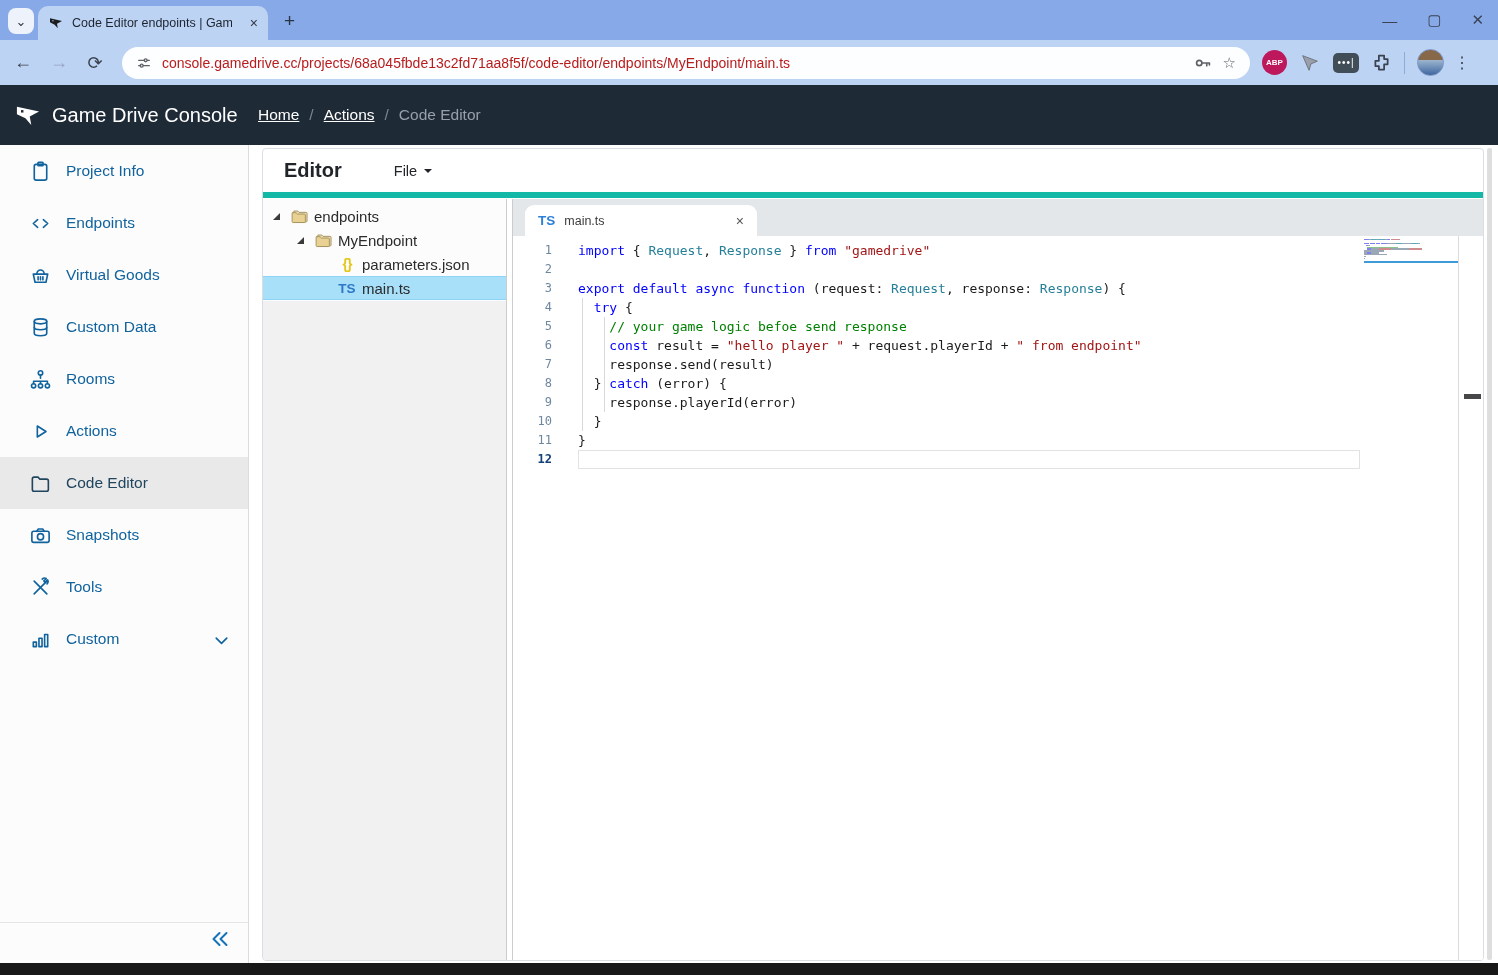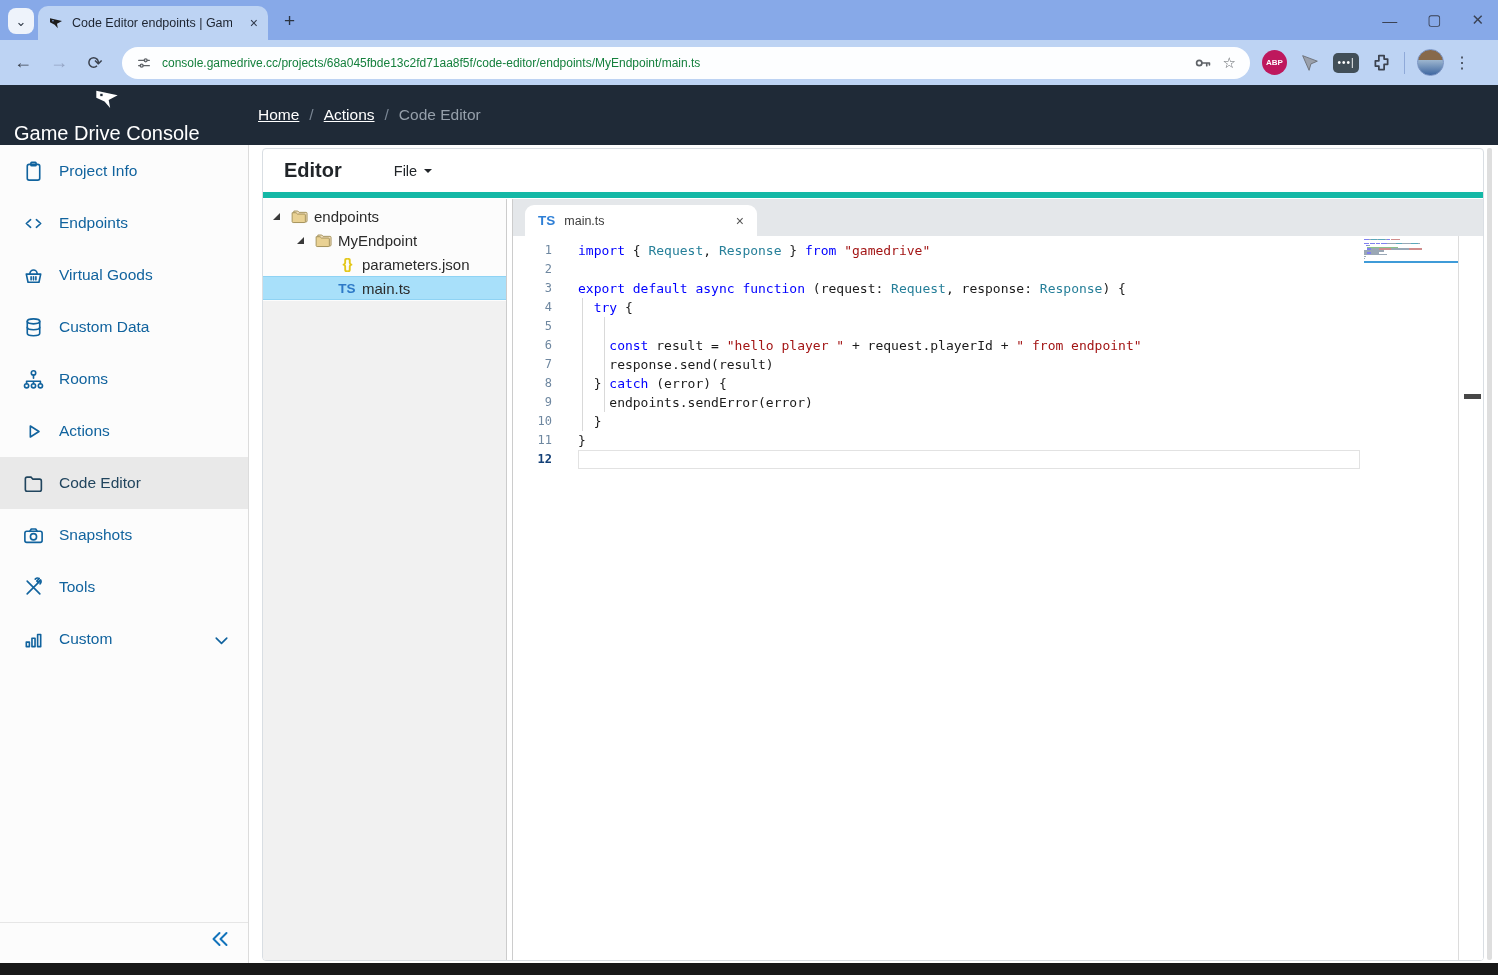--- a/index.html
+++ b/index.html
@@ -13,42 +13,42 @@
   .btab .ttl { font-size:12.5px; color:#1d2430; white-space:nowrap; overflow:hidden; width:160px; }
   .btab .cl { color:#30394a; font-size:14px; margin-left:auto; }
   .newtab { position:absolute; left:284px; top:10px; color:#2b3442; font-size:19px; }
   .wincontrols { position:absolute; right:14px; top:0; height:40px; display:flex; gap:30px; align-items:center; color:#3a4254; font-size:15px; }
   .favicon { width:16px; height:16px; }
 
   .toolbar { position:absolute; left:0; top:40px; width:100%; height:45px; background:#bdd3f3; display:flex; align-items:center; }
   .navbtn { width:26px; text-align:center; font-size:18px; color:#3c4350; margin-left:10px; }
   .navbtn.fwd { color:#94a4c4; }
   .urlpill { margin-left:14px; width:1128px; height:32px; background:#fdfeff; border-radius:16px; display:flex; align-items:center; padding:0 14px; gap:10px; }
-  .urltext { font-size:12px; color:#15803d; flex:1; white-space:nowrap; overflow:hidden; }
+  .urltext { font-size:14px; color:#b91c1c; flex:1; white-space:nowrap; overflow:hidden; }
   .pill-ic { color:#5f6368; font-size:15px; }
   .ext { margin-left:12px; display:flex; align-items:center; justify-content:center; }
   .abp { width:25px; height:25px; border-radius:50%; background:#be185d; color:#fff; font-size:8px; font-weight:bold; display:flex; align-items:center; justify-content:center; }
   .dots-ext { width:26px; height:20px; border-radius:5px; background:#414e57; color:#fff; font-size:10px; letter-spacing:1px; display:flex; align-items:center; justify-content:center; }
   .vsep { width:1px; height:22px; background:#8fa9d8; margin-left:12px; }
   .avatar { width:27px; height:27px; border-radius:50%; margin-left:12px; background:linear-gradient(#87694a 38%, #9db6cf 40%, #3e66a0); border:1px solid #7a93c2; }
   .kebab { margin-left:10px; margin-right:12px; color:#3c4350; font-size:16px; }
 
   
   .navbar { position:absolute; left:0; top:85px; width:100%; height:60px; background:#1f2a37; }
-  .brand { position:absolute; left:14px; top:0; height:60px; display:flex; align-items:center; gap:10px; color:#fff; font-size:20px; font-weight:500;flex-direction:column; }
+  .brand { position:absolute; left:14px; top:0; height:60px; display:flex; align-items:center; gap:10px; color:#fff; font-size:20px; font-weight:500; }
   .crumbs { position:absolute; left:258px; top:0; height:60px; display:flex; align-items:center; gap:10px; font-size:15.5px; }
   .crumb-link { color:#fff; text-decoration:underline; }
   .crumb-sep { color:#7a8694; }
   .crumb-cur { color:#96a0ab; }
   .userbox { position:absolute; right:18px; top:0; height:60px; display:flex; align-items:center; gap:7px; color:#ced6de; font-size:15px; }
   .caret-dn { display:inline-block; width:0; height:0; border-left:4.5px solid transparent; border-right:4.5px solid transparent; border-top:5px solid #ced6de; }
 
   
   .sidebar { position:absolute; left:0; top:145px; width:249px; height:818px; background:#fcfcfc; border-right:1px solid #dcdcdc; }
-  .side-item { height:52px; display:flex; align-items:center; padding-left:22px; gap:14px; color:#11639e; font-size:15.5px; cursor:pointer; position:relative; }
+  .side-item { height:52px; display:flex; align-items:center; padding-left:29px; gap:14px; color:#11639e; font-size:15.5px; cursor:pointer; position:relative; }
   .side-item svg { width:23px; height:23px; flex:none; }
   .side-item.active { background:#e9e9e9; color:#21455e; font-weight:500; }
   .side-chev { position:absolute; right:18px; }
   .side-divider { position:absolute; left:0; right:0; bottom:40px; height:1px; background:#e6e6e6; }
   .collapse-btn { position:absolute; right:16px; bottom:8px; color:#1273bb; }
   .collapse-btn svg { width:24px; height:24px; }
 
   
   .card { position:absolute; left:262px; top:148px; width:1222px; height:813px; background:#fff; border:1px solid #d9dee3; border-radius:4px; overflow:hidden; }
   .card-header { height:49px; border-bottom:6px solid #14b8a6; display:flex; align-items:center; }
@@ -368,40 +368,41 @@
     <span class="lc"><span class="tk-kw">export</span><span class="tk-p"> </span><span class="tk-kw">default</span><span class="tk-p"> </span><span class="tk-kw">async</span><span class="tk-p"> </span><span class="tk-kw">function</span><span class="tk-p"> (request: </span><span class="tk-type">Request</span><span class="tk-p">, response: </span><span class="tk-type">Response</span><span class="tk-p">) {</span></span>
   </div>
 
   <div class="code-line">
     <span class="ln">4</span>
     <span class="lc"><span class="tk-p">  </span><span class="tk-kw">try</span><span class="tk-p"> {</span></span>
   </div>
 
   <div class="code-line">
     <span class="ln">5</span>
+    <span class="lc"><span class="tk-p">    </span><span class="tk-com">// your game logic befoe send response</span></span>
   </div>
 
   <div class="code-line">
     <span class="ln">6</span>
     <span class="lc"><span class="tk-p">    </span><span class="tk-kw">const</span><span class="tk-p"> result = </span><span class="tk-str">"hello player "</span><span class="tk-p"> + request.playerId + </span><span class="tk-str">" from endpoint"</span></span>
   </div>
 
   <div class="code-line">
     <span class="ln">7</span>
     <span class="lc"><span class="tk-p">    response.send(result)</span></span>
   </div>
 
   <div class="code-line">
     <span class="ln">8</span>
     <span class="lc"><span class="tk-p">  } </span><span class="tk-kw">catch</span><span class="tk-p"> (error) {</span></span>
   </div>
 
   <div class="code-line">
     <span class="ln">9</span>
-    <span class="lc"><span class="tk-p">    endpoints.sendError(error)</span></span>
+    <span class="lc"><span class="tk-p">    response.playerId(error)</span></span>
   </div>
 
   <div class="code-line">
     <span class="ln">10</span>
     <span class="lc"><span class="tk-p">  }</span></span>
   </div>
 
   <div class="code-line">
     <span class="ln">11</span>
     <span class="lc"><span class="tk-p">}</span></span>

